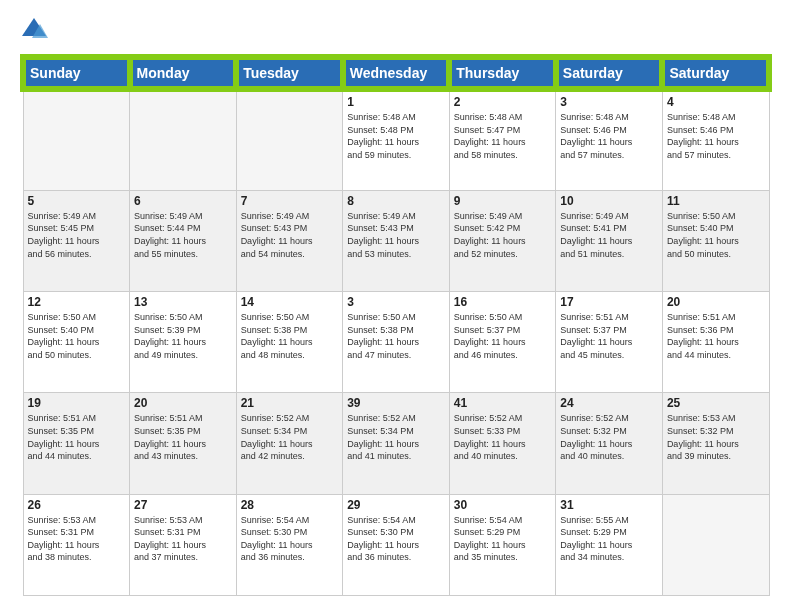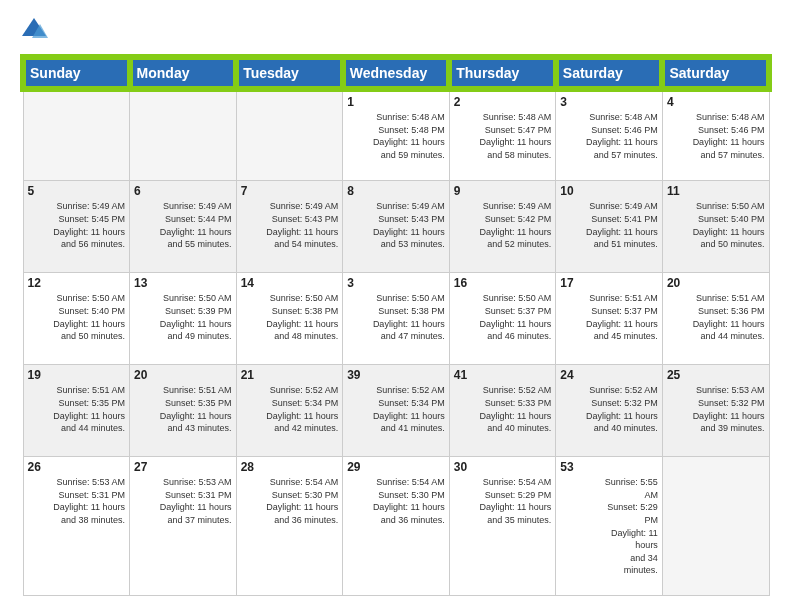--- a/index.html
+++ b/index.html
@@ -92,21 +92,20 @@
       font-size: 12px;
       font-weight: bold;
       color: #222;
       display: block;
       margin-bottom: 2px;
     }
     .cell-info {
       font-size: 9px;
       line-height: 1.4;
       color: #333;
-      text-align: right;
     }
     .row-shaded td {
       background: #f0f0f0;
     }
   </style>
 </head>
 <body>
 
 <div class="page">
   <div class="header">
@@ -355,22 +354,22 @@
 and 36 minutes.</div>
           </td>
           <td>
             <span class="day-num">30</span>
             <div class="cell-info" style="white-space: pre-line;">Sunrise: 5:54 AM
 Sunset: 5:29 PM
 Daylight: 11 hours
 and 35 minutes.</div>
           </td>
           <td>
-            <span class="day-num">53</span>
-            <div class="cell-info" style="white-space: pre-line; margin-left: 34px;">Sunrise: 5:55 AM
+            <span class="day-num">31</span>
+            <div class="cell-info" style="white-space: pre-line;">Sunrise: 5:55 AM
 Sunset: 5:29 PM
 Daylight: 11 hours
 and 34 minutes.</div>
           </td>
           <td class="empty"></td>
         </tr>
       </tbody>
   </table>
 </div>
 

